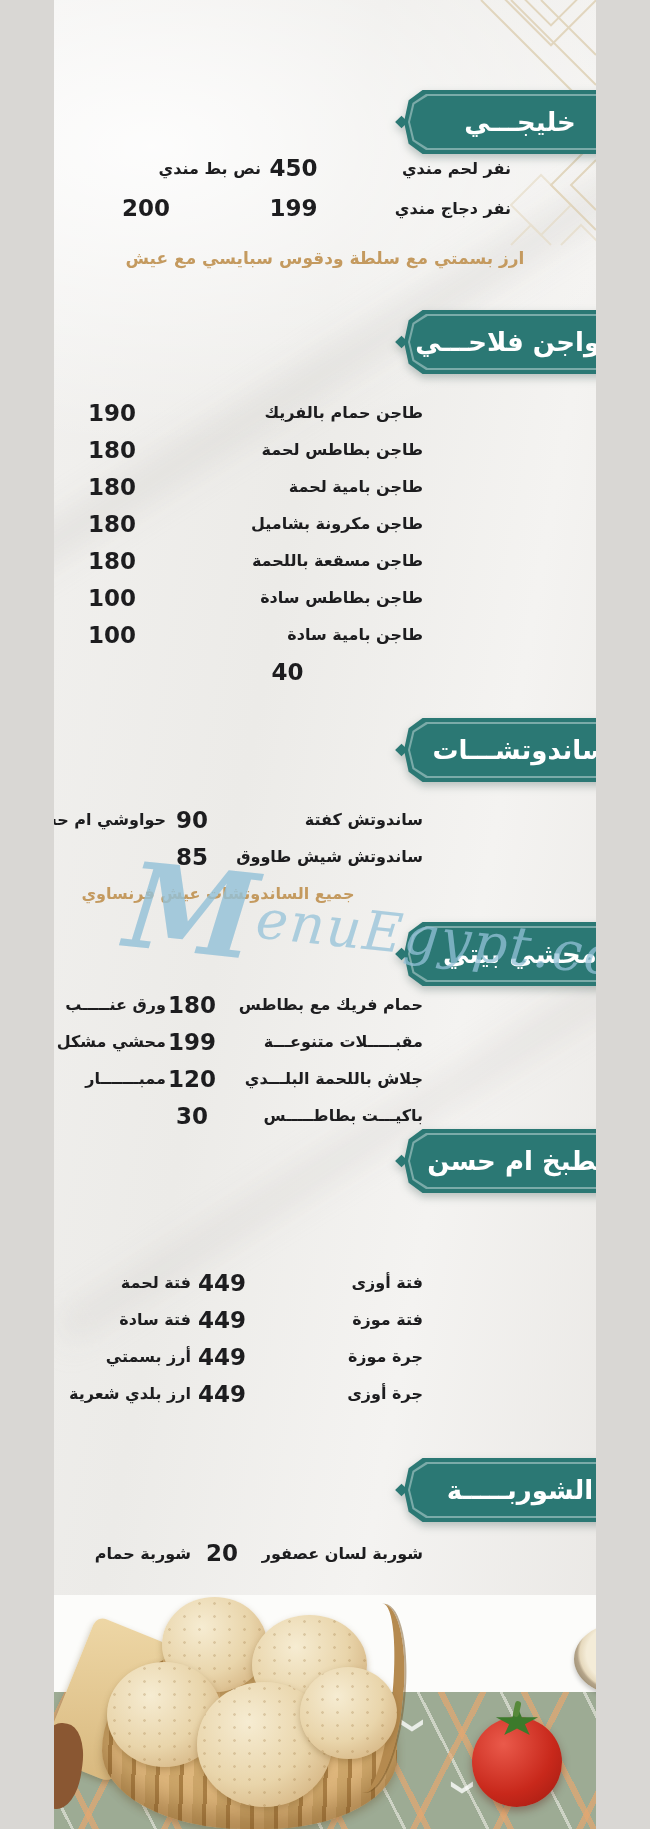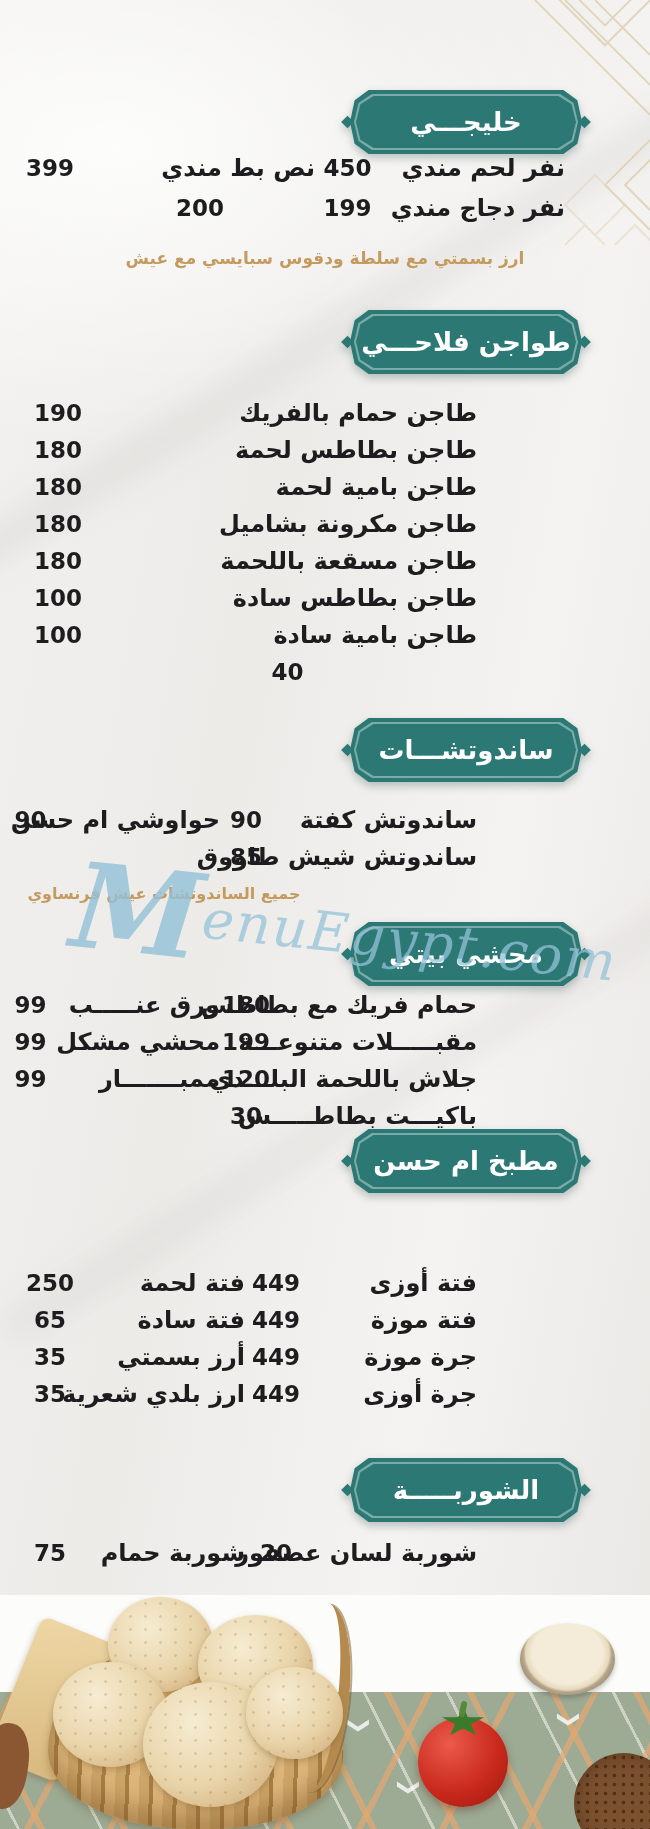--- a/index.html
+++ b/index.html
@@ -1,18 +1,18 @@
 <!DOCTYPE html>
 <html><head>
 <meta charset="utf-8">
 <style>
   html,body{margin:0;padding:0;background:#d9d7d4;}
   *{box-sizing:border-box;}
   .page{
-    position:relative;width:650px;height:1829px;margin:0 auto;overflow:hidden;
+    position:relative;width:542px;height:1829px;margin:0 auto;overflow:hidden;
     font-family:"DejaVu Sans",sans-serif;color:#1d1d1f;
     background:
       radial-gradient(900px 500px at 18% 8%, rgba(255,255,255,.85), rgba(255,255,255,0) 60%),
       linear-gradient(100deg,#f2f1ef 0%,#ecebe8 38%,#f4f3f1 68%,#e9e7e4 100%);
   }
   .vein{position:absolute;background:rgba(200,197,192,.30);filter:blur(16px);transform:rotate(-32deg);z-index:0;}
   .v1{width:900px;height:34px;top:330px;left:-140px;}
   .v2{width:900px;height:26px;top:1080px;left:-60px;}
   .corner{position:absolute;top:0;right:0;z-index:0;}
 
@@ -30,21 +30,21 @@
   .badge-label{position:absolute;inset:0;display:flex;align-items:center;justify-content:center;
     color:#ffffff;font-size:26px;font-weight:700;letter-spacing:.5px;}
 
   
   .rows{position:absolute;left:0;right:0;z-index:2;}
   .mrow{display:grid;direction:rtl;align-items:center;}
   .g-a{grid-template-columns:85px 185px 65px 230px 70px 1fr;}
   .g-s{grid-template-columns:173px 1fr 80px 18px;}
   .g-b{grid-template-columns:173px 205px 52px 162px 55px 1fr;}
   .g-c{grid-template-columns:173px 170px 62px 165px 60px 1fr;}
-  .name{font-weight:700;font-size:24px;color:#1d1d1f;white-space:nowrap;text-align:start;overflow:visible;}
+  .name{font-weight:700;font-size:16px;color:#1d1d1f;white-space:nowrap;text-align:start;overflow:visible;}
   .price{font-weight:600;font-size:23px;color:#1d1d1f;text-align:center;direction:ltr;white-space:nowrap;}
   .note-center{position:absolute;left:0;right:0;text-align:center;color:#c49a5f;
     font-weight:700;font-size:17px;z-index:2;}
   .note-left{position:absolute;left:14px;width:300px;text-align:center;color:#c49a5f;
     font-weight:700;font-size:16px;z-index:2;}
 
   
   .watermark{position:absolute;top:852px;left:78px;display:flex;align-items:center;
     transform:rotate(6deg);transform-origin:left top;z-index:5;pointer-events:none;}
   .wm-m{font-family:"DejaVu Serif",serif;font-style:italic;font-weight:700;font-size:118px;

